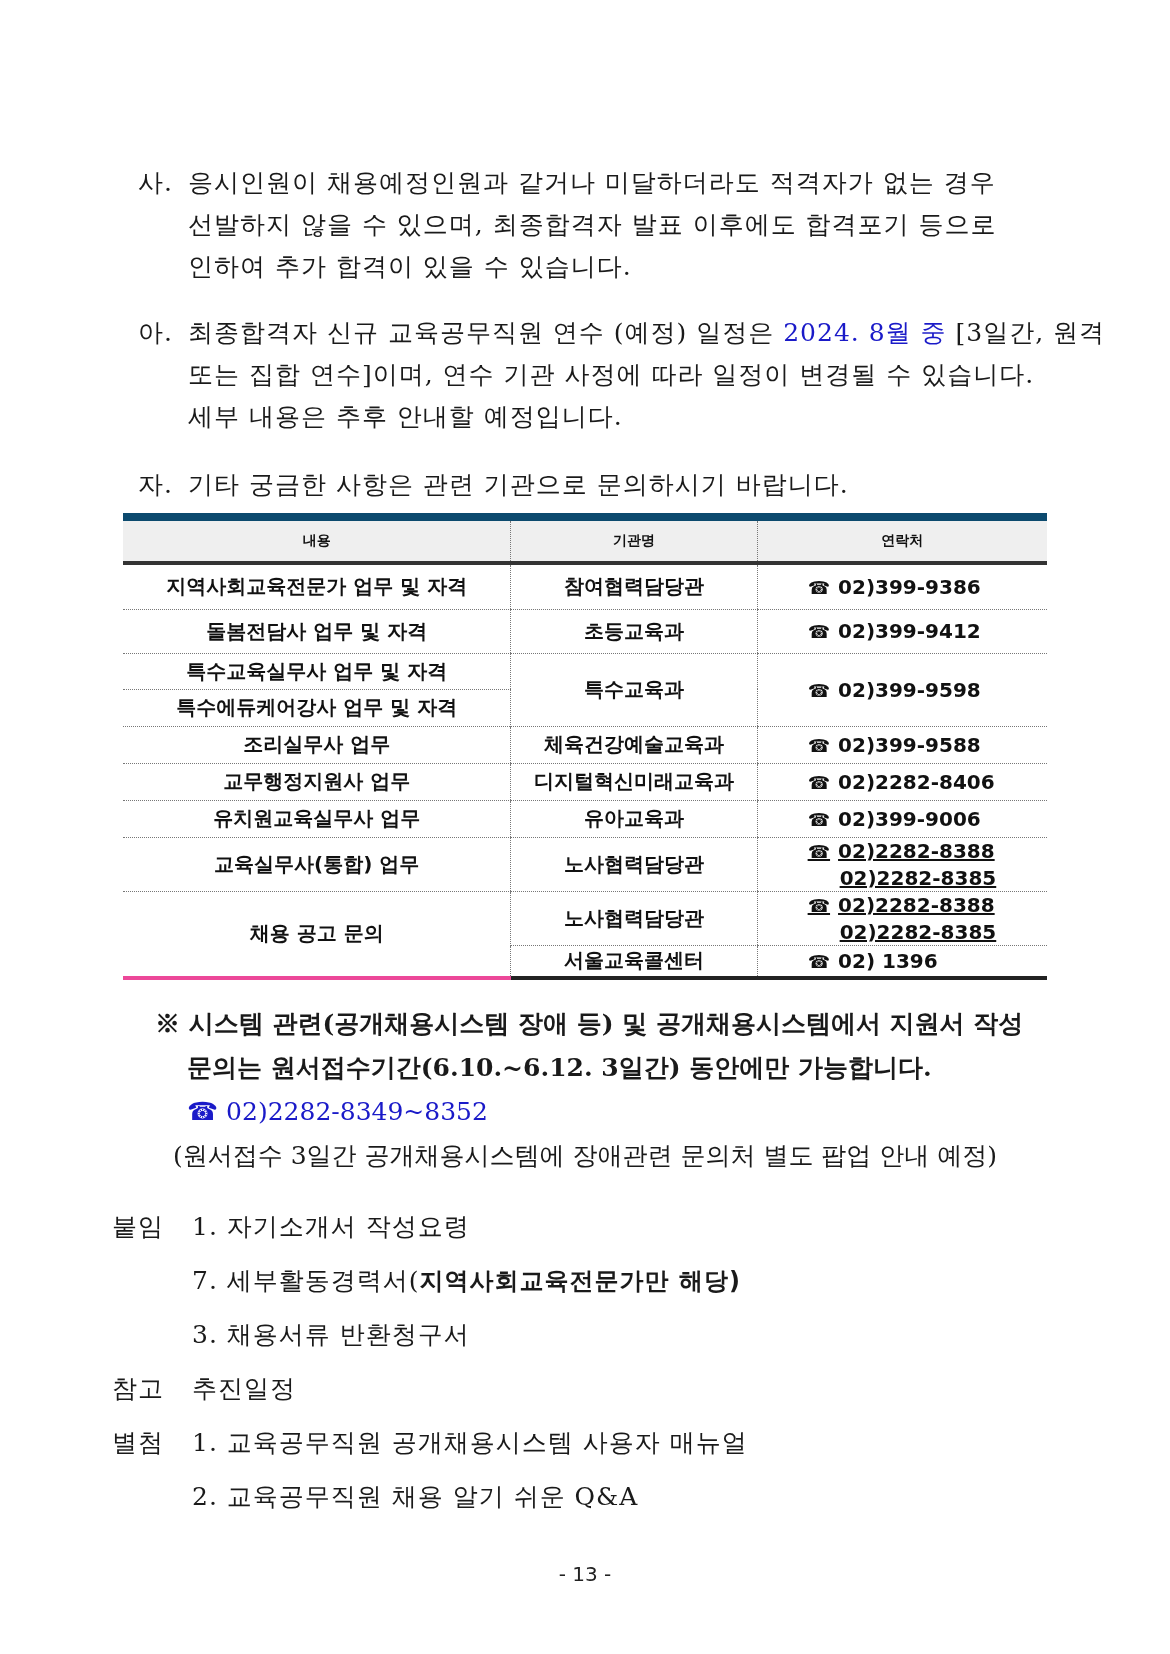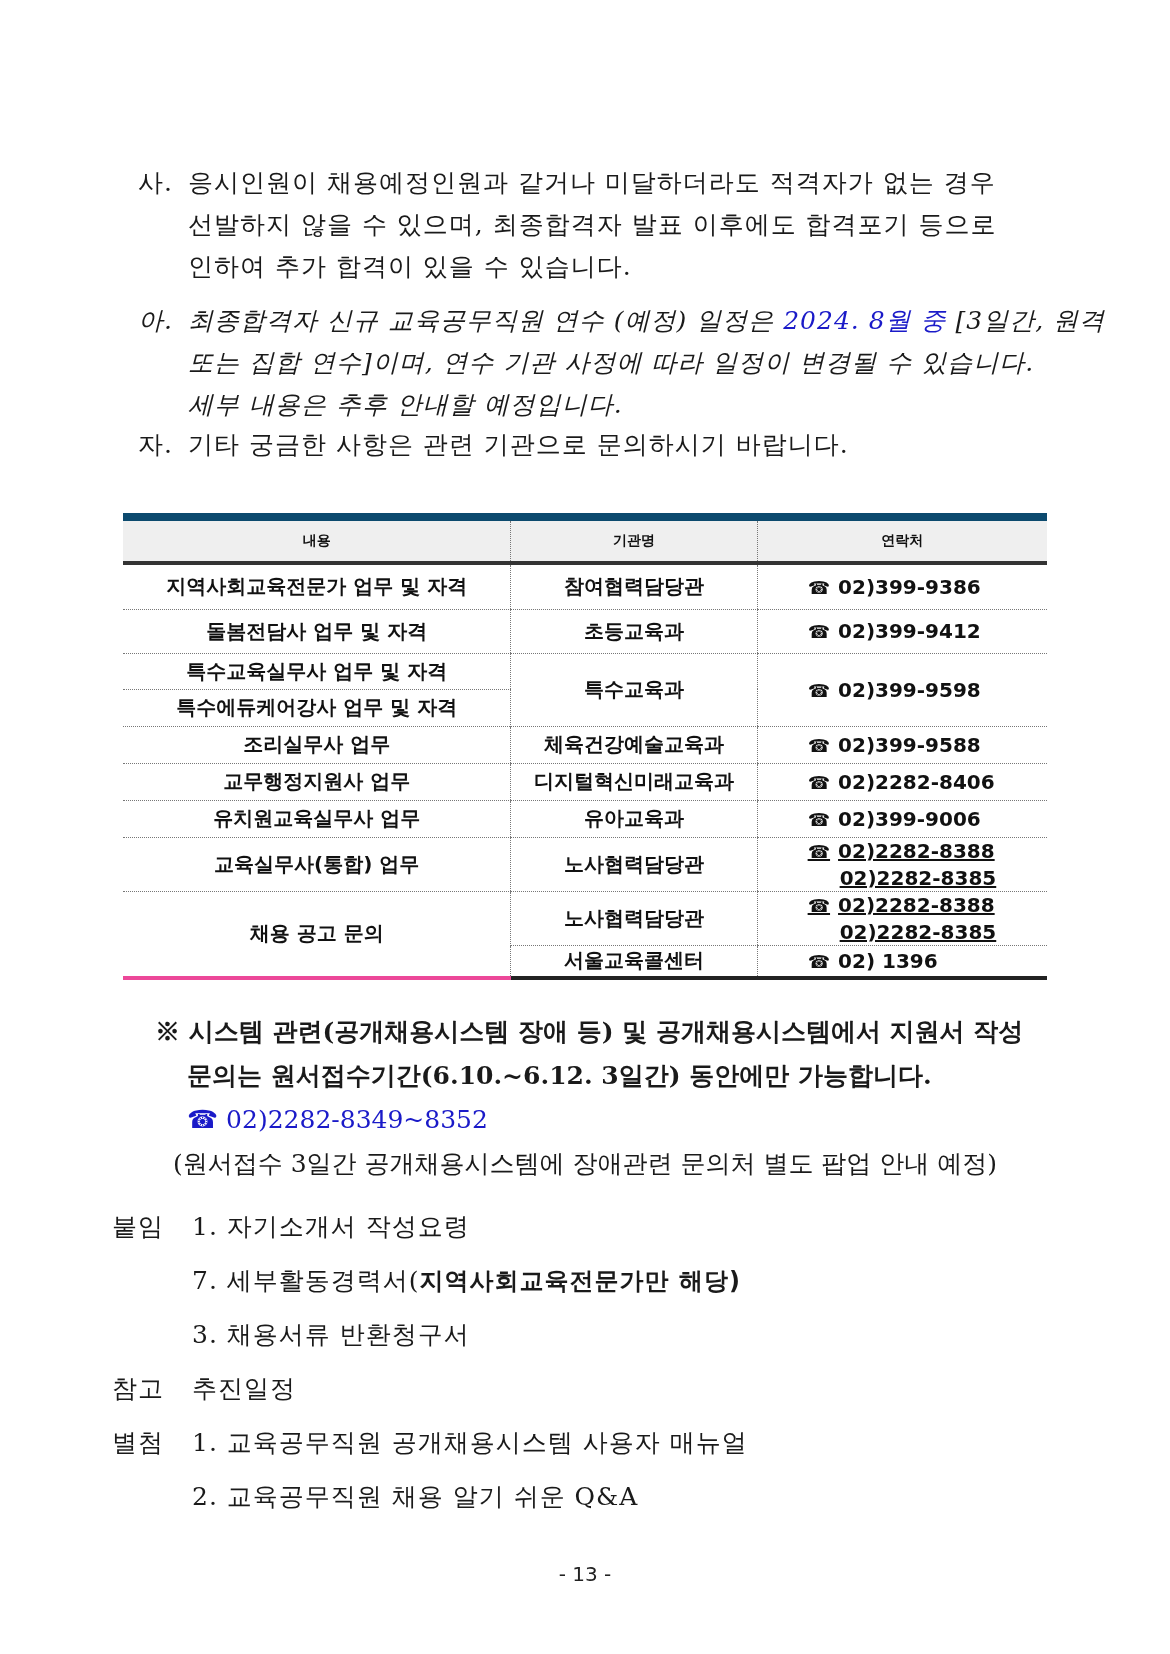--- a/index.html
+++ b/index.html
@@ -36,27 +36,27 @@
 </style>
 </head>
 <body>
 
 <div class="para serif" style="top:162px;">
   <div class="line"><span class="marker">사.</span><span>응시인원이 채용예정인원과 같거나 미달하더라도 적격자가 없는 경우</span></div>
   <div class="line indent">선발하지 않을 수 있으며, 최종합격자 발표 이후에도 합격포기 등으로</div>
   <div class="line indent">인하여 추가 합격이 있을 수 있습니다.</div>
 </div>
 
-<div class="para serif" style="top:300px;font-style:italic;">
+<div class="para serif" style="top:312px;">
   <div class="line"><span class="marker">아.</span><span>최종합격자 신규 교육공무직원 연수 (예정) 일정은 </span><span class="blue">2024. 8월 중</span><span> [3일간, 원격</span></div>
   <div class="line indent">또는 집합 연수]이며, 연수 기관 사정에 따라 일정이 변경될 수 있습니다.</div>
   <div class="line indent">세부 내용은 추후 안내할 예정입니다.</div>
 </div>
 
-<div class="para serif" style="top:424px;">
+<div class="para serif" style="top:464px;">
   <div class="line"><span class="marker">자.</span><span>기타 궁금한 사항은 관련 기관으로 문의하시기 바랍니다.</span></div>
 </div>
 
 <table class="contact-table">
   <thead>
     <tr>
       <th class="col1">내용</th>
       <th class="col2">기관명</th>
       <th class="col3">연락처</th>
     </tr>
@@ -111,21 +111,21 @@
         <span class="num num2">02)2282-8385</span>
       </td>
     </tr>
     <tr class="last" style="height:33px;">
       <td class="c2">서울교육콜센터</td>
       <td class="c3 phone"><span class="tel">☎</span><span>02) 1396</span></td>
     </tr>
   </tbody>
 </table>
 
-<div class="note serif" style="top:1002px;margin-top:8px;">
+<div class="note serif" style="top:1002px;">
   <div style="font-weight:bold;"><span>※</span> <span>시스템 관련(공개채용시스템 장애 등) 및 공개채용시스템에서 지원서 작성</span></div>
   <div style="padding-left:32px;font-weight:bold;">문의는 원서접수기간(6.10.~6.12. 3일간) 동안에만 가능합니다.</div>
   <div style="padding-left:32px;" class="blue"><span>☎</span> <span>02)2282-8349~8352</span></div>
   <div style="padding-left:18px;">(원서접수 3일간 공개채용시스템에 장애관련 문의처 별도 팝업 안내 예정)</div>
 </div>
 
 <div class="attach serif" style="top:1200px;">
   <div><span class="label">붙임</span><span>1. 자기소개서 작성요령</span></div>
   <div class="sub"><span>7. 세부활동경력서(</span><span class="bold-sans">지역사회교육전문가만 해당)</span></div>
   <div class="sub">3. 채용서류 반환청구서</div>

